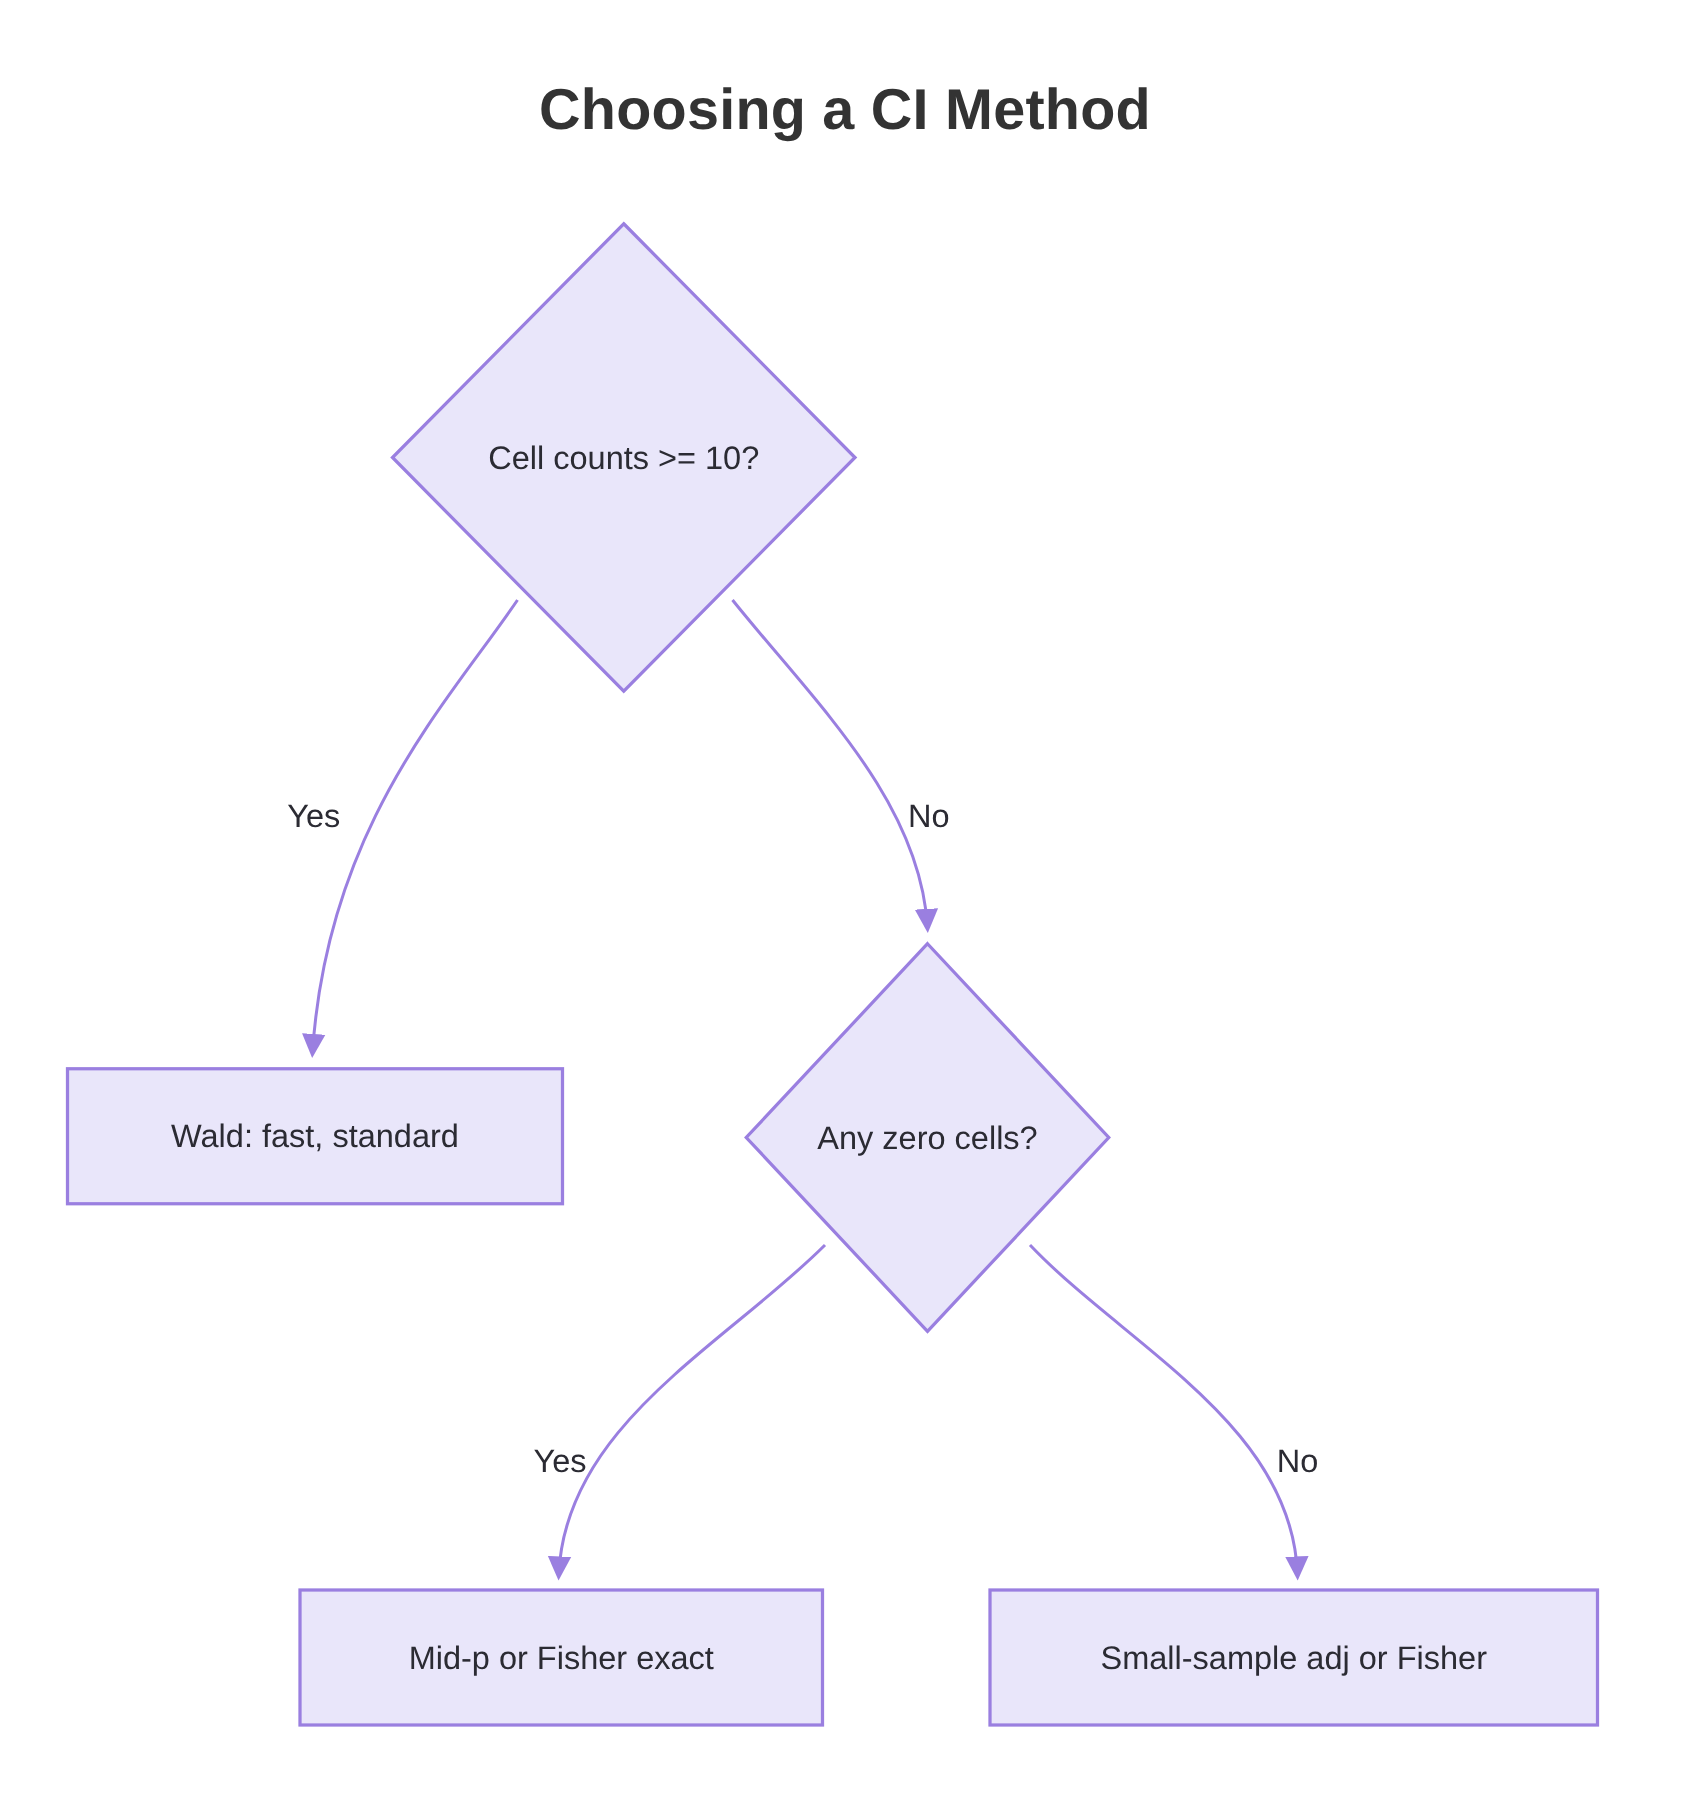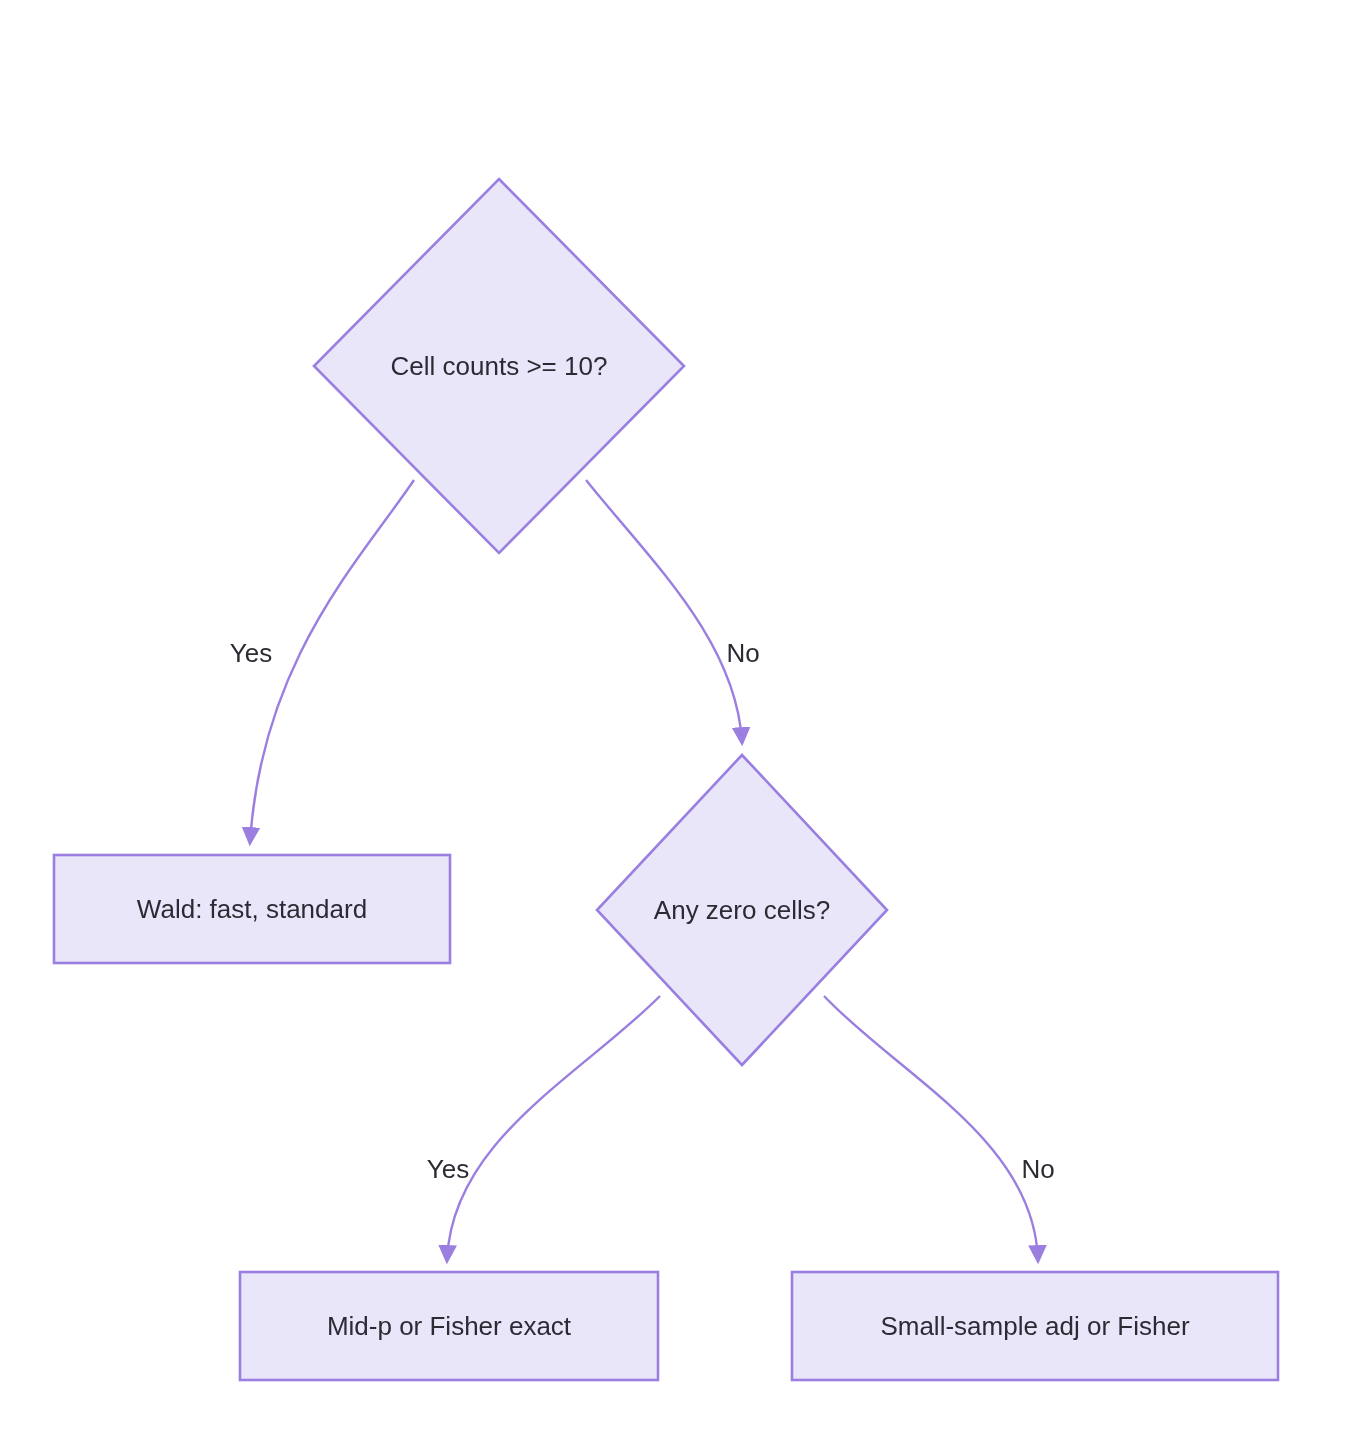--- a/index.html
+++ b/index.html
@@ -60,20 +60,21 @@
     fill: #2b2b33;
     text-anchor: middle;
     dominant-baseline: middle;
   }
 </style>
 </head>
 <body>
 
 <div id="flowchart-root">
 
+  <div class="chart-title">Choosing a CI Method</div>
 
   <svg class="flow-svg" viewBox="0 0 1352 1452">
     <defs>
       <marker id="arrowhead" markerWidth="9" markerHeight="9" refX="6.2" refY="4.5" orient="auto" markerUnits="strokeWidth">
         <path d="M 0 0.6 L 8 4.5 L 0 8.4 z" fill="#9a7fe0"></path>
       </marker>
     </defs>
 
     <g>
 

